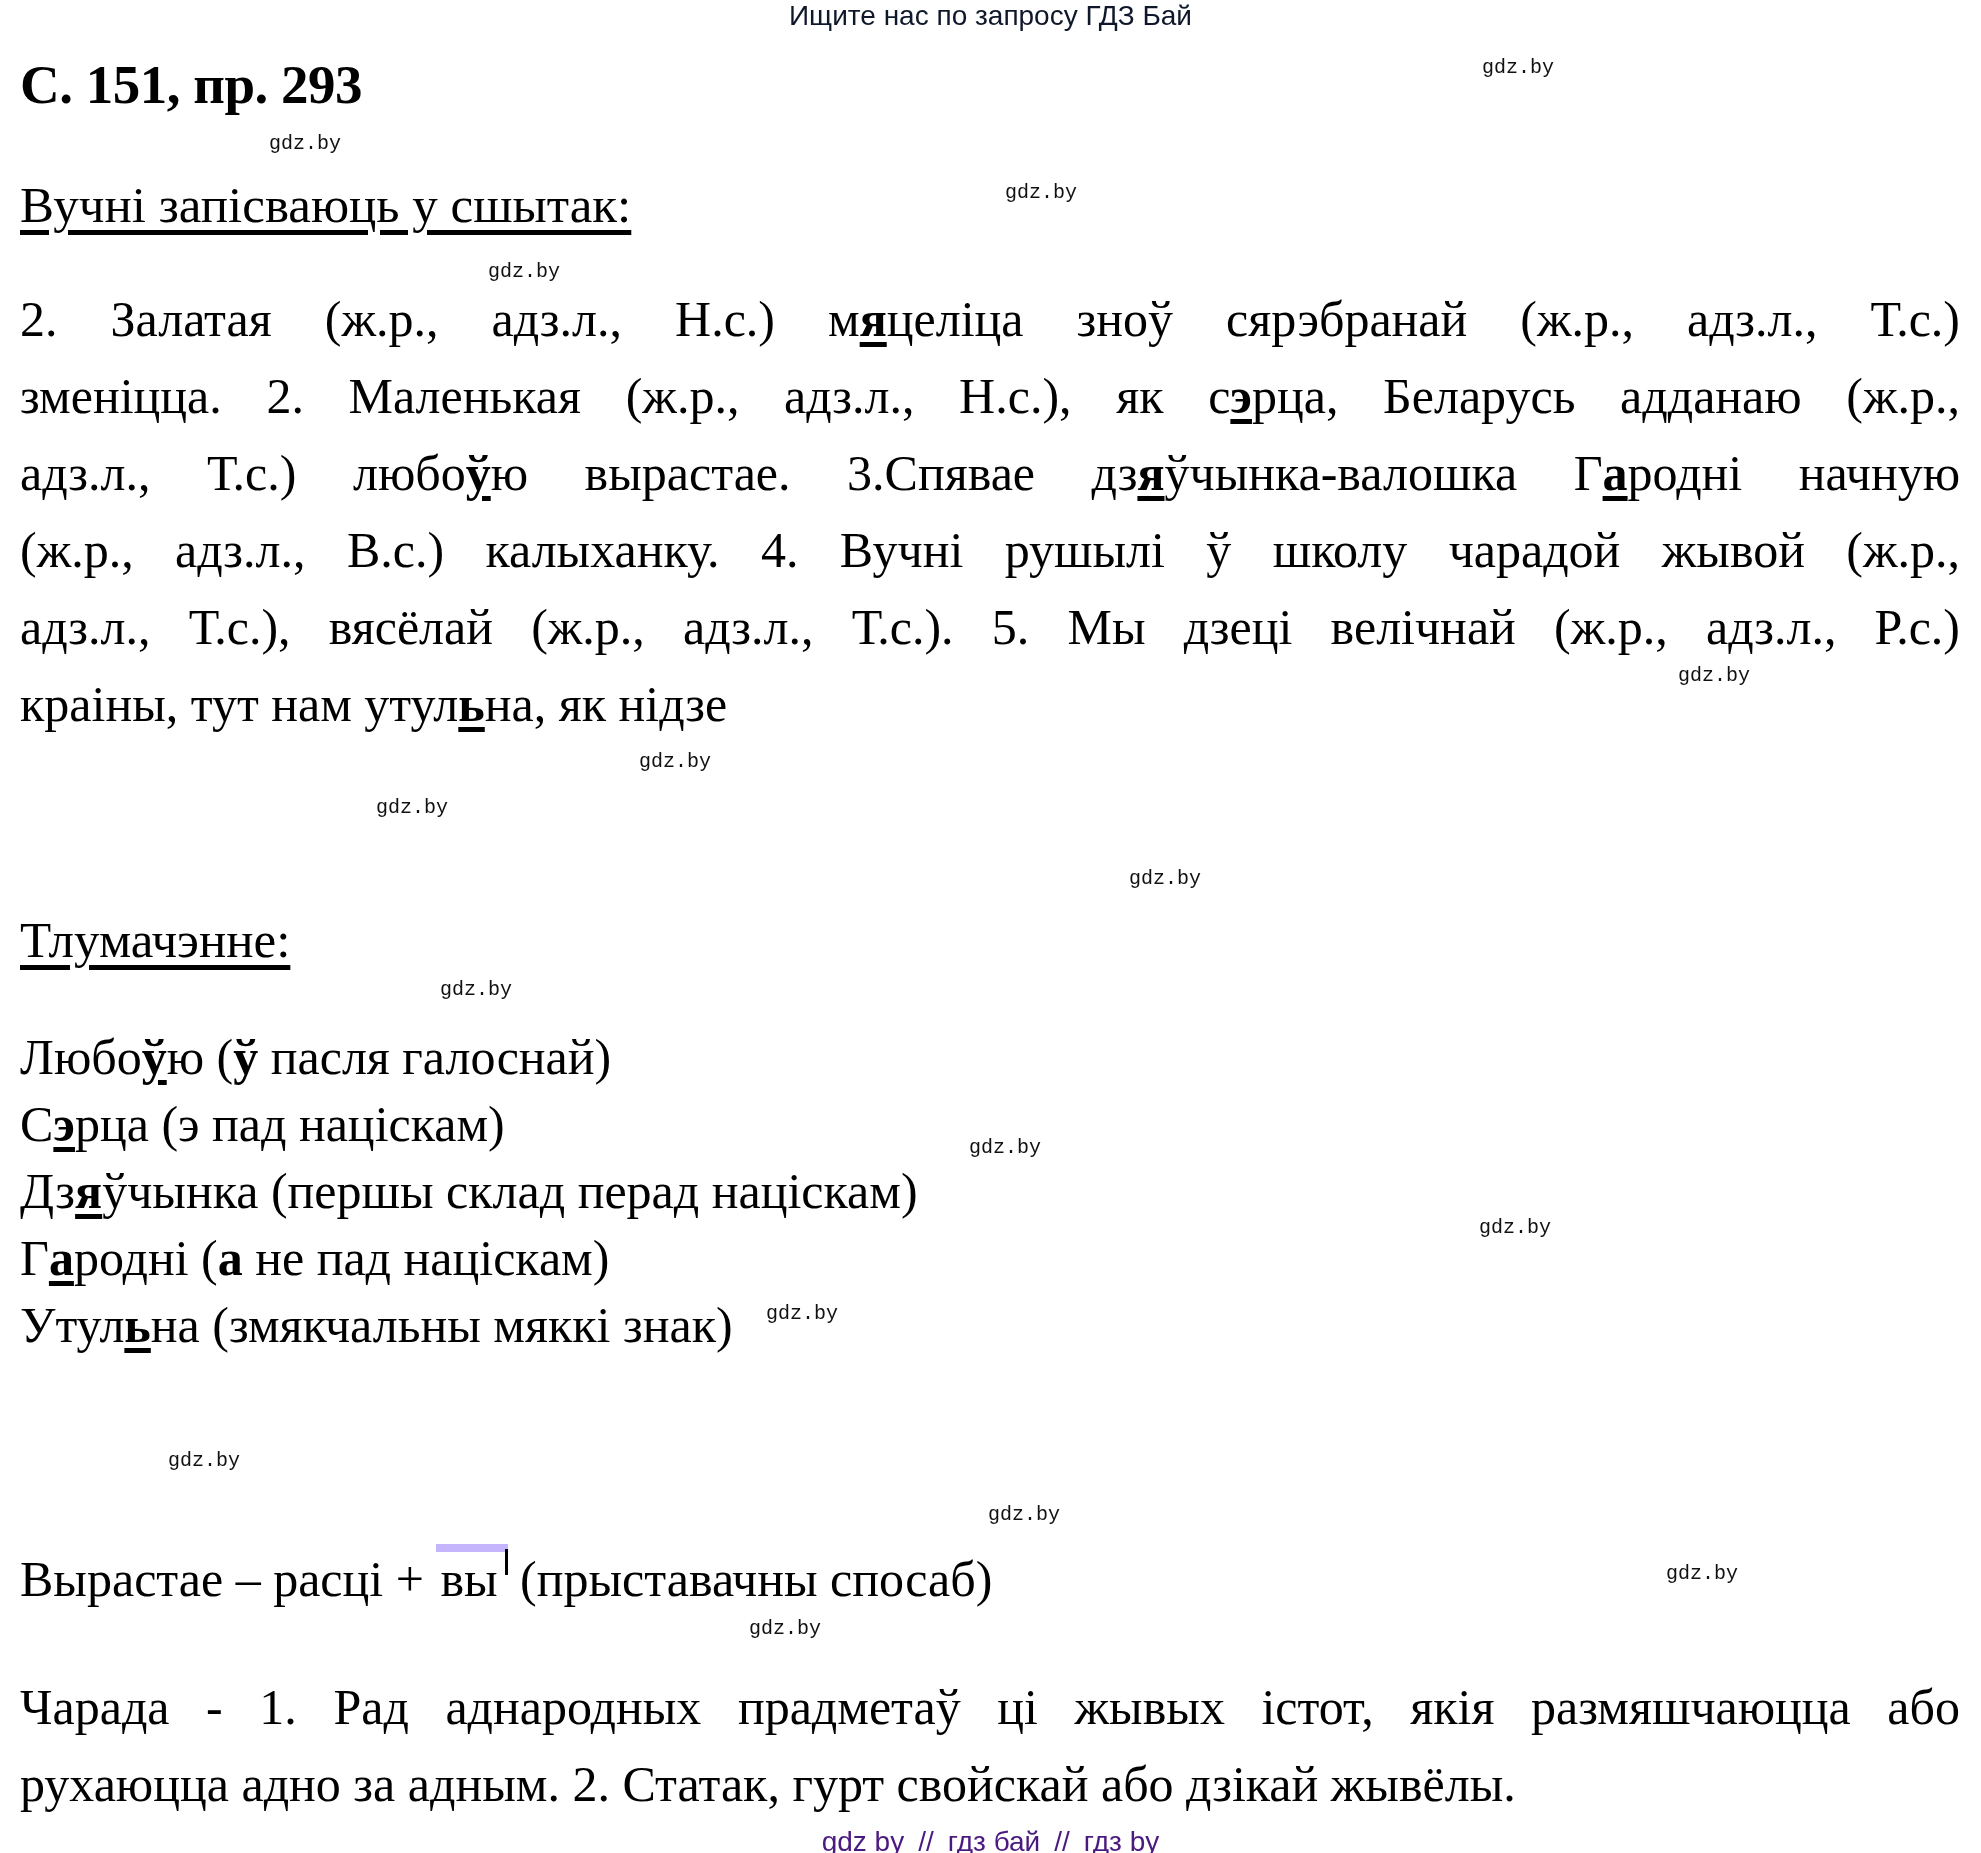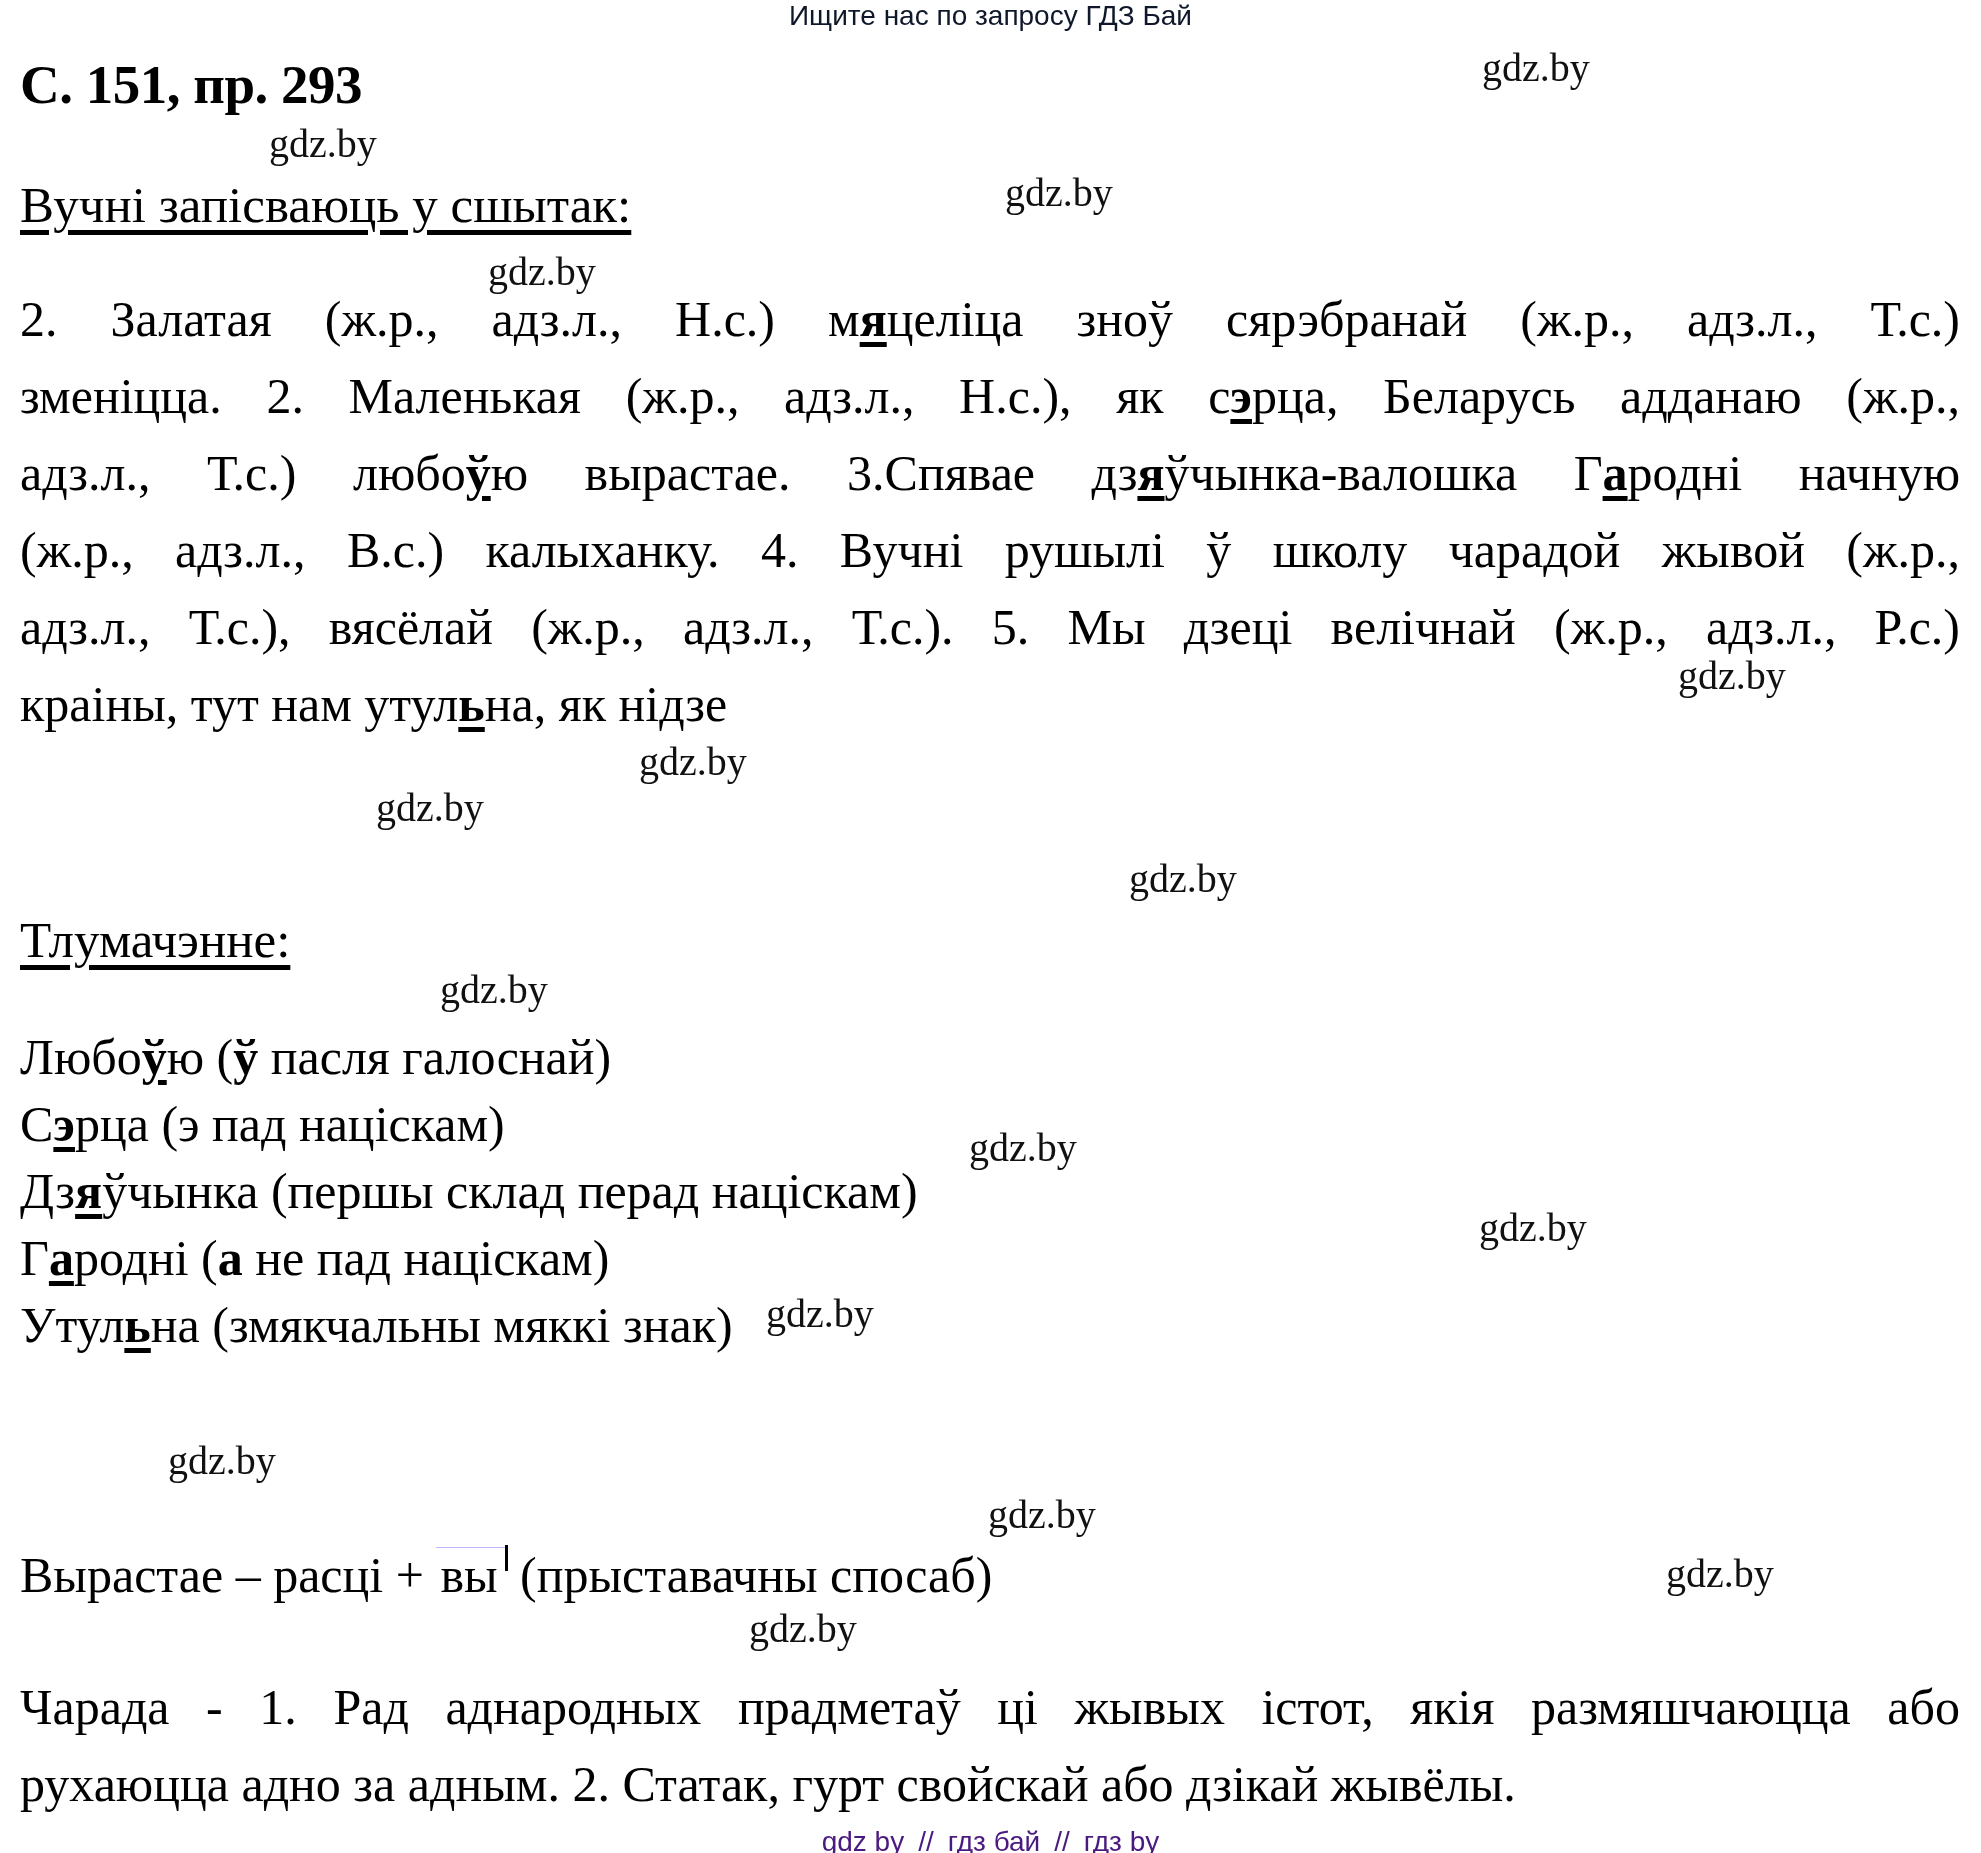--- a/index.html
+++ b/index.html
@@ -1,32 +1,32 @@
 <!DOCTYPE html>
 <html><head>
 <meta charset="utf-8">
 <style>
   html, body { margin:0; padding:0; background:#ffffff; }
   body { width:1981px; height:1853px; position:relative; overflow:hidden; font-family:"Liberation Serif", serif; color:#000; }
   .abs { position:absolute; white-space:nowrap; }
   .top-banner { left:0; width:1981px; top:0; text-align:center; font-family:"Liberation Sans", sans-serif; font-size:28px; color:#0f172a; line-height:32px; }
   .footer-banner { left:0; width:1981px; top:1826px; text-align:center; font-family:"Liberation Sans", sans-serif; font-size:28px; color:#4b1a7f; line-height:32px; }
   .footer-banner .sep { padding:0 14px; }
-  .wm { font-family:Liberation Serif, serif; font-size:40px; color:#111; line-height:30px; }
+  .wm { font-family:Liberation Mono, monospace; font-size:20px; color:#111; line-height:30px; }
   .title { left:20px; top:50px; font-size:55px; font-weight:bold; line-height:69px; letter-spacing:-0.5px; }
   .heading { left:20px; font-size:51px; font-weight:normal; text-decoration:underline; text-decoration-thickness:5px; text-underline-offset:8px; line-height:63px; }
   .para { position:absolute; left:20px; width:1940px; font-size:50px; line-height:77px; text-align:justify; white-space:normal; }
   .para .line { display:block; text-align-last:justify; white-space:nowrap; }
   .para .line.last { text-align-last:left; }
   .u { font-weight:bold; text-decoration:underline; text-decoration-thickness:5px; text-underline-offset:6px; }
   .b { font-weight:bold; }
   .expl { position:absolute; left:20px; font-size:50px; line-height:67px; }
   .expl .row { display:block; white-space:nowrap; }
   .deriv { left:20px; top:1544px; font-size:50px; line-height:63px; }
-  .prefix { display:inline-block; position:relative; border-top:1px solid #c4b5fd; padding:0 10px 0 4px; line-height:55px; }
+  .prefix { display:inline-block; position:relative; border-top:8px solid #c4b5fd; padding:0 10px 0 4px; line-height:55px; }
   .prefix::after { content:""; position:absolute; right:0; top:-3px; width:3px; height:26px; background:#000; }
   .def { position:absolute; left:20px; top:1669px; width:1940px; font-size:50px; line-height:77px; }
   .def .line { display:block; white-space:nowrap; text-align-last:justify; }
   .def .line.last { text-align-last:left; }
 </style>
 </head>
 <body>
 
 <div class="abs top-banner">Ищите нас по запросу ГДЗ Бай</div>
 

